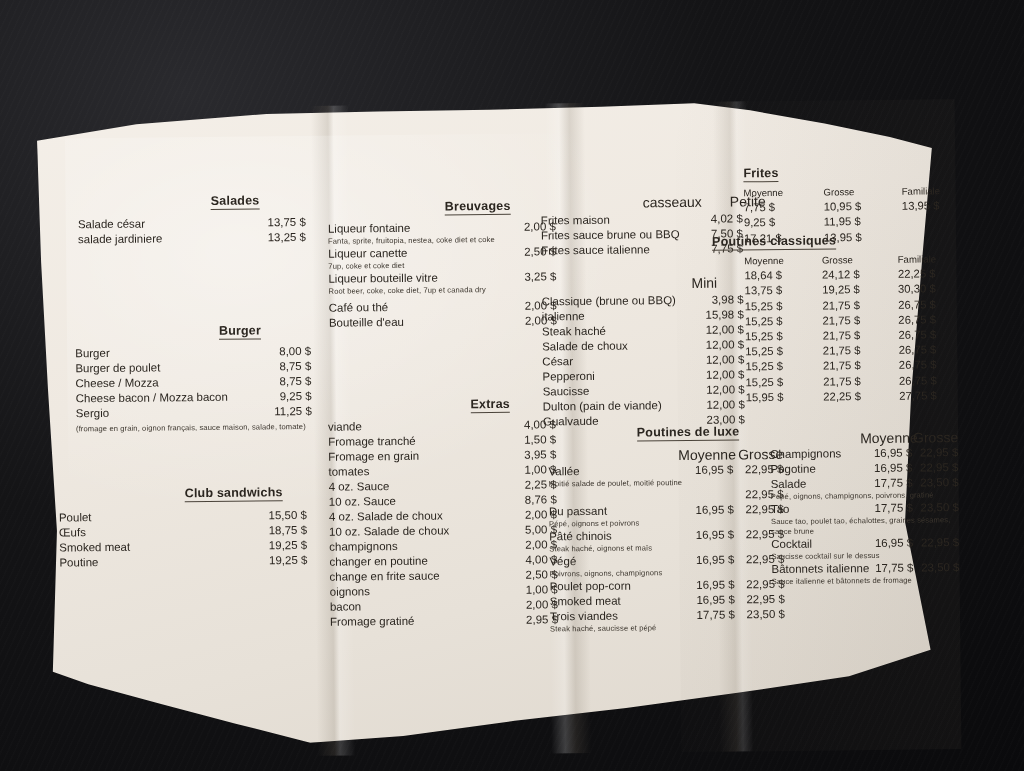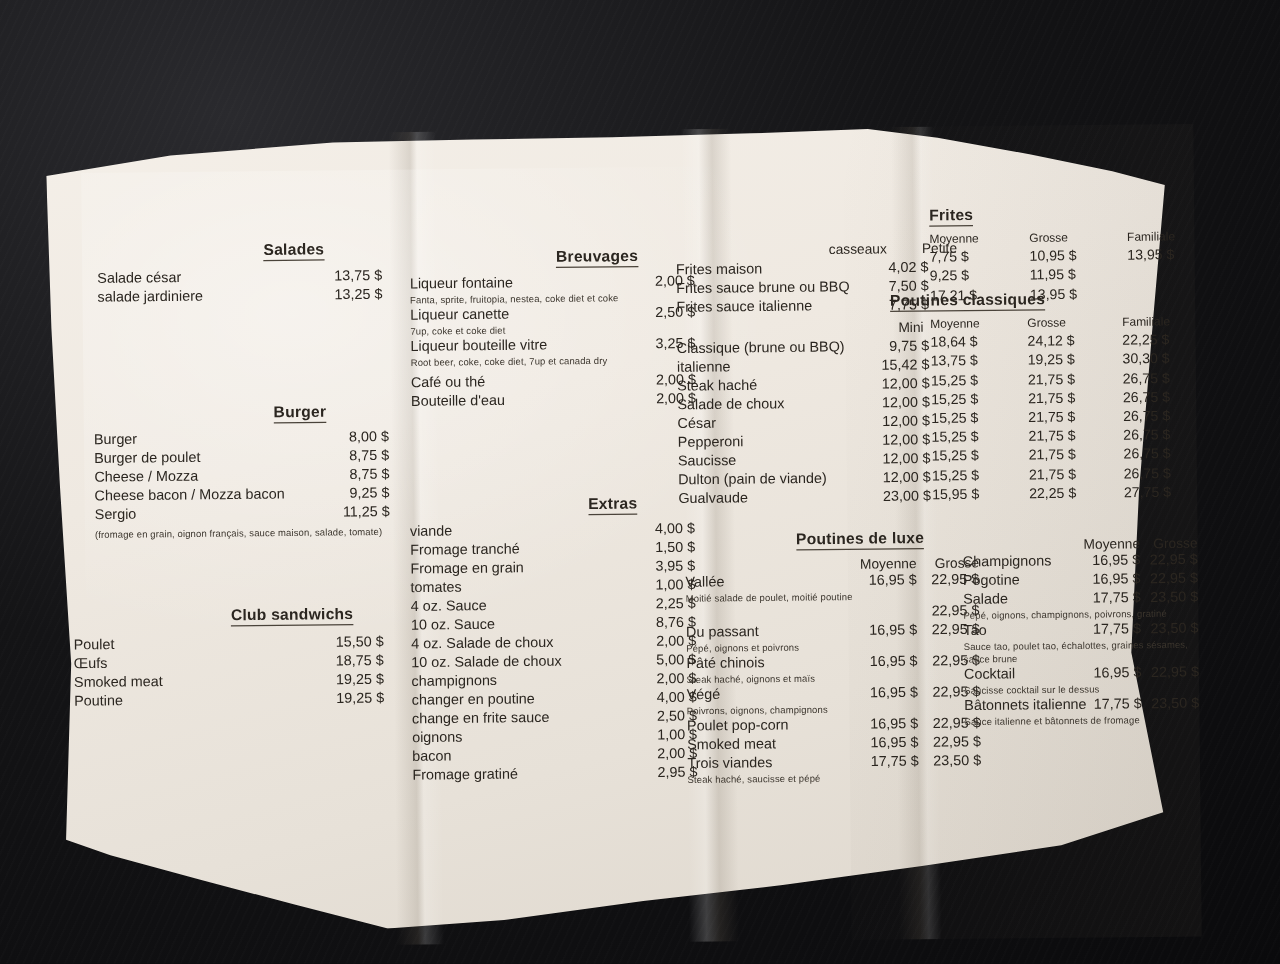--- a/index.html
+++ b/index.html
@@ -58,21 +58,21 @@
   .sheet{position:absolute;left:0;top:0;width:930px;height:640px;color:#2b2620;}
   .col{position:absolute;}
   .sect-title{
     font-size:12.5px;font-weight:600;letter-spacing:.2px;
     border-bottom:1px solid #4a433a;display:inline-block;padding-bottom:1px;
   }
   .row{display:flex;align-items:baseline;font-size:11.5px;line-height:15px;white-space:nowrap;}
   .nm{display:inline-block;}
   .pr{display:inline-block;text-align:right;}
   .sub{font-size:7.6px;line-height:10px;color:#3b352d;letter-spacing:.1px;}
-  .mini{font-size:11px;}
+  .mini{font-size:14px;}
 
   
   #c-salades{left:52px;top:84px;width:250px;}
   #c-burger{left:48px;top:214px;width:260px;}
   #c-club{left:30px;top:376px;width:270px;}
 
   
   #c-breuvages{left:302px;top:92px;width:230px;}
   #c-extras{left:300px;top:290px;width:230px;}
 
@@ -268,29 +268,29 @@
             </div>
           <div class="row">
               <span class="nm" style="width:150px">Frites sauce brune ou BBQ</span>
               <span class="pr" style="width:52px">7,50 $</span>
             </div>
           <div class="row">
               <span class="nm" style="width:150px">Frites sauce italienne</span>
               <span class="pr" style="width:52px">7,75 $</span>
             </div>
         </div>
-        <div style="margin-top:4px;margin-left:150px;text-align:center;" class="mini">Mini</div>
+        <div style="margin-top:18px;margin-left:150px;" class="mini">Mini</div>
         <div style="margin-top:2px;">
           <div class="row">
               <span class="nm" style="width:150px">Classique (brune ou BBQ)</span>
-              <span class="pr" style="width:52px">9,75 $</span>
+              <span class="pr" style="width:52px">3,98 $</span>
             </div>
           <div class="row">
               <span class="nm" style="width:150px">italienne</span>
-              <span class="pr" style="width:52px">15,42 $</span>
+              <span class="pr" style="width:52px">15,98 $</span>
             </div>
           <div class="row">
               <span class="nm" style="width:150px">Steak haché</span>
               <span class="pr" style="width:52px">12,00 $</span>
             </div>
           <div class="row">
               <span class="nm" style="width:150px">Salade de choux</span>
               <span class="pr" style="width:52px">12,00 $</span>
             </div>
           <div class="row">

